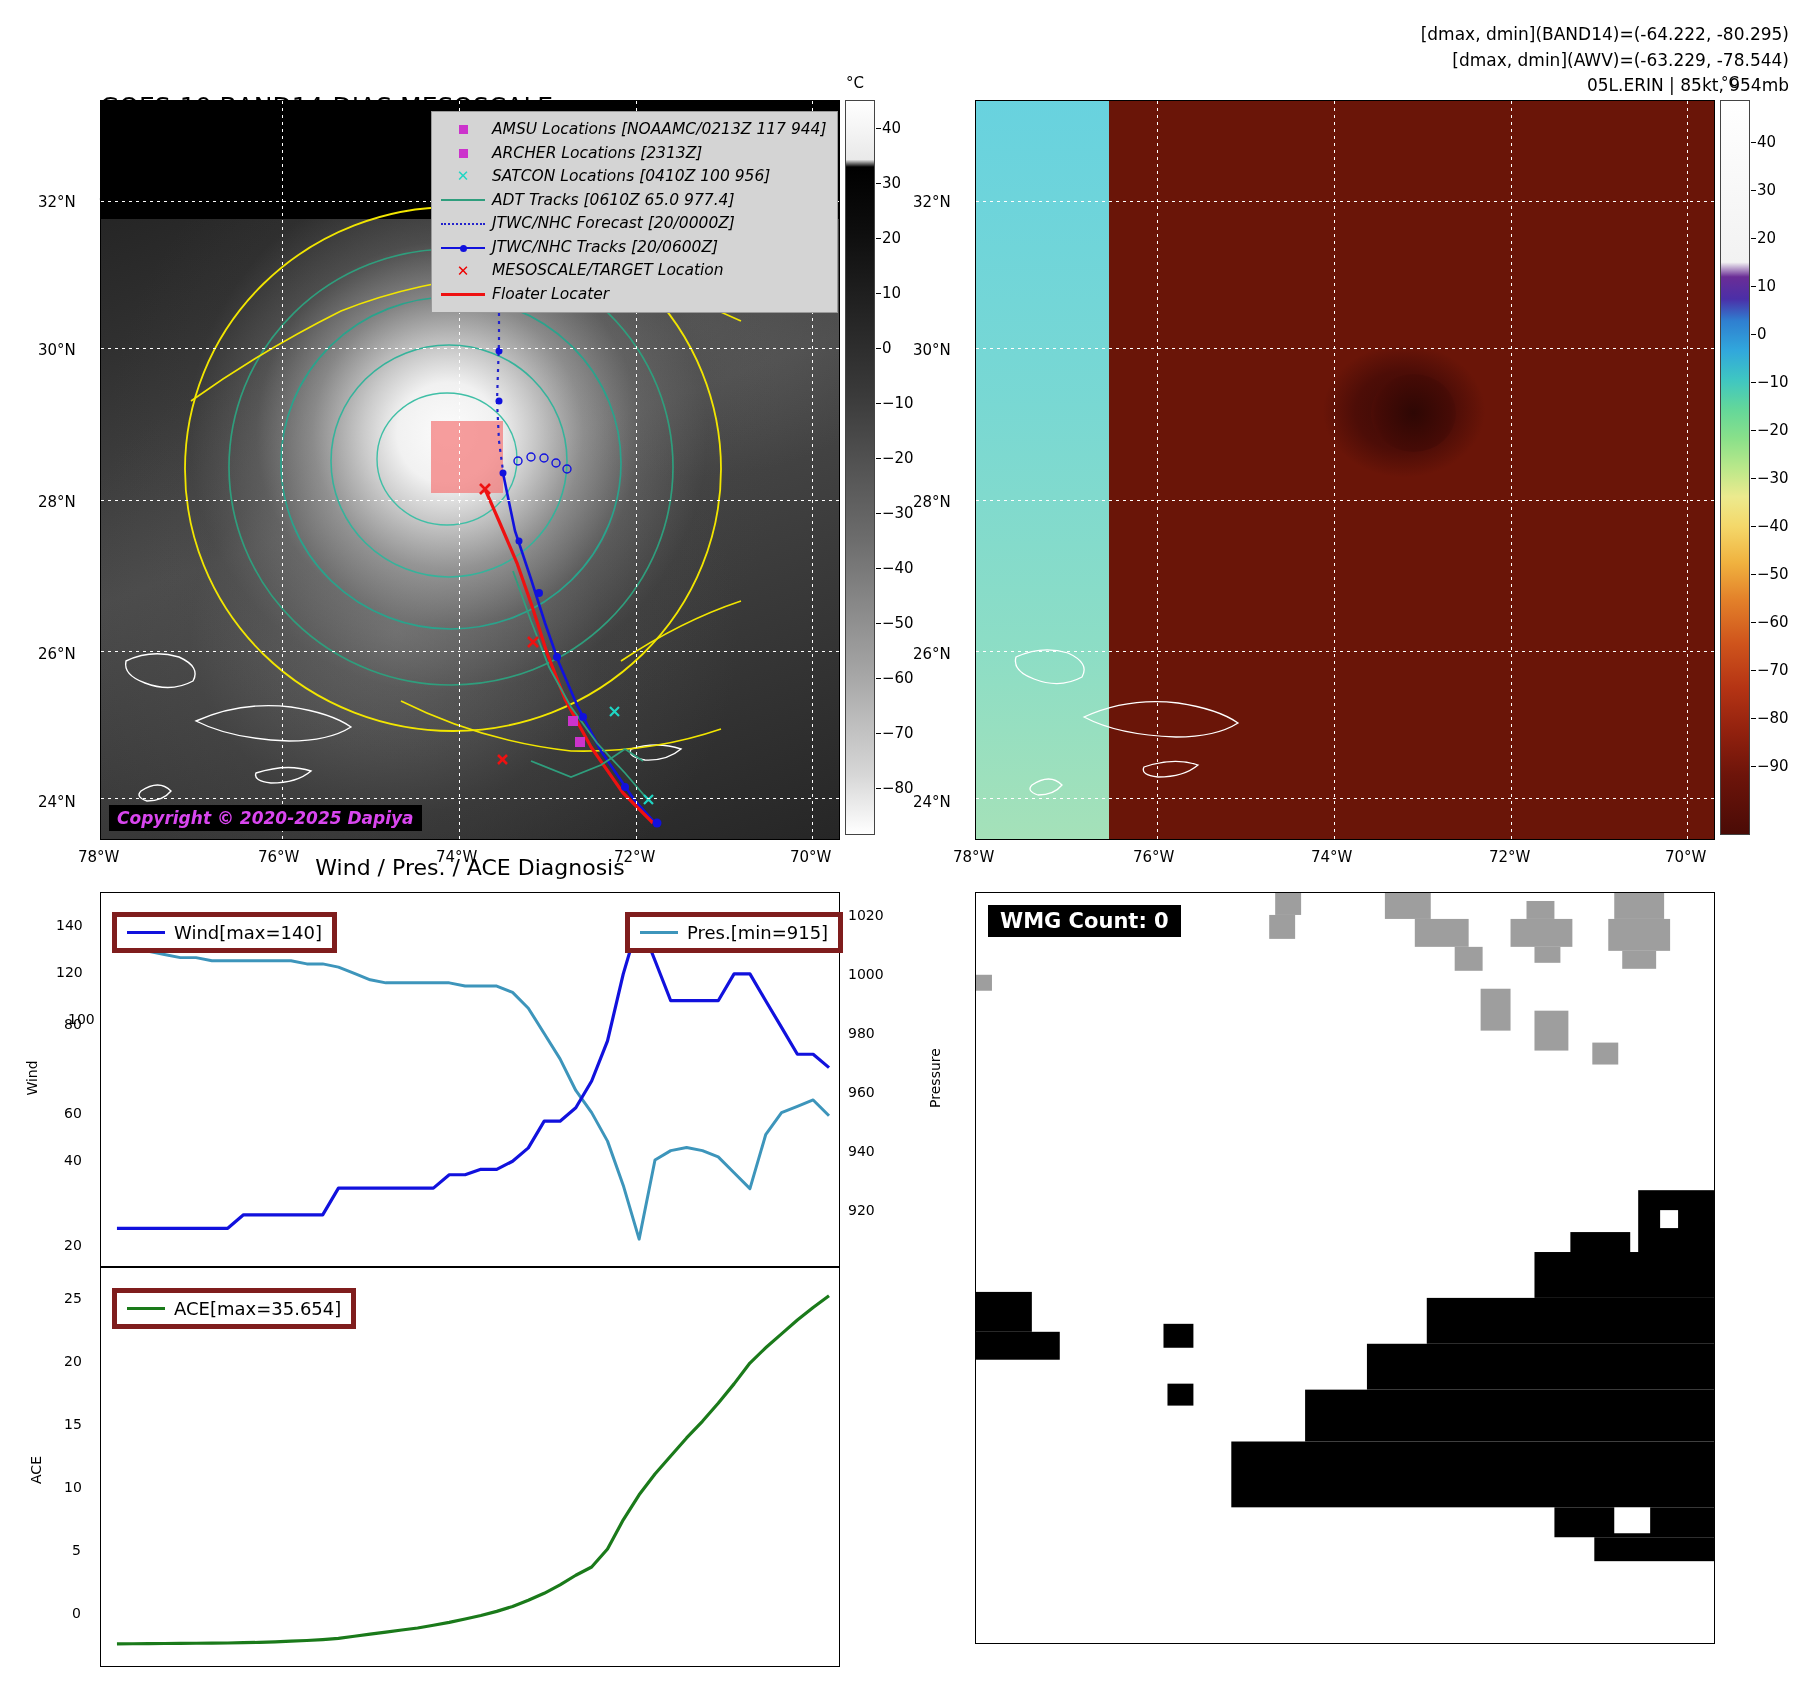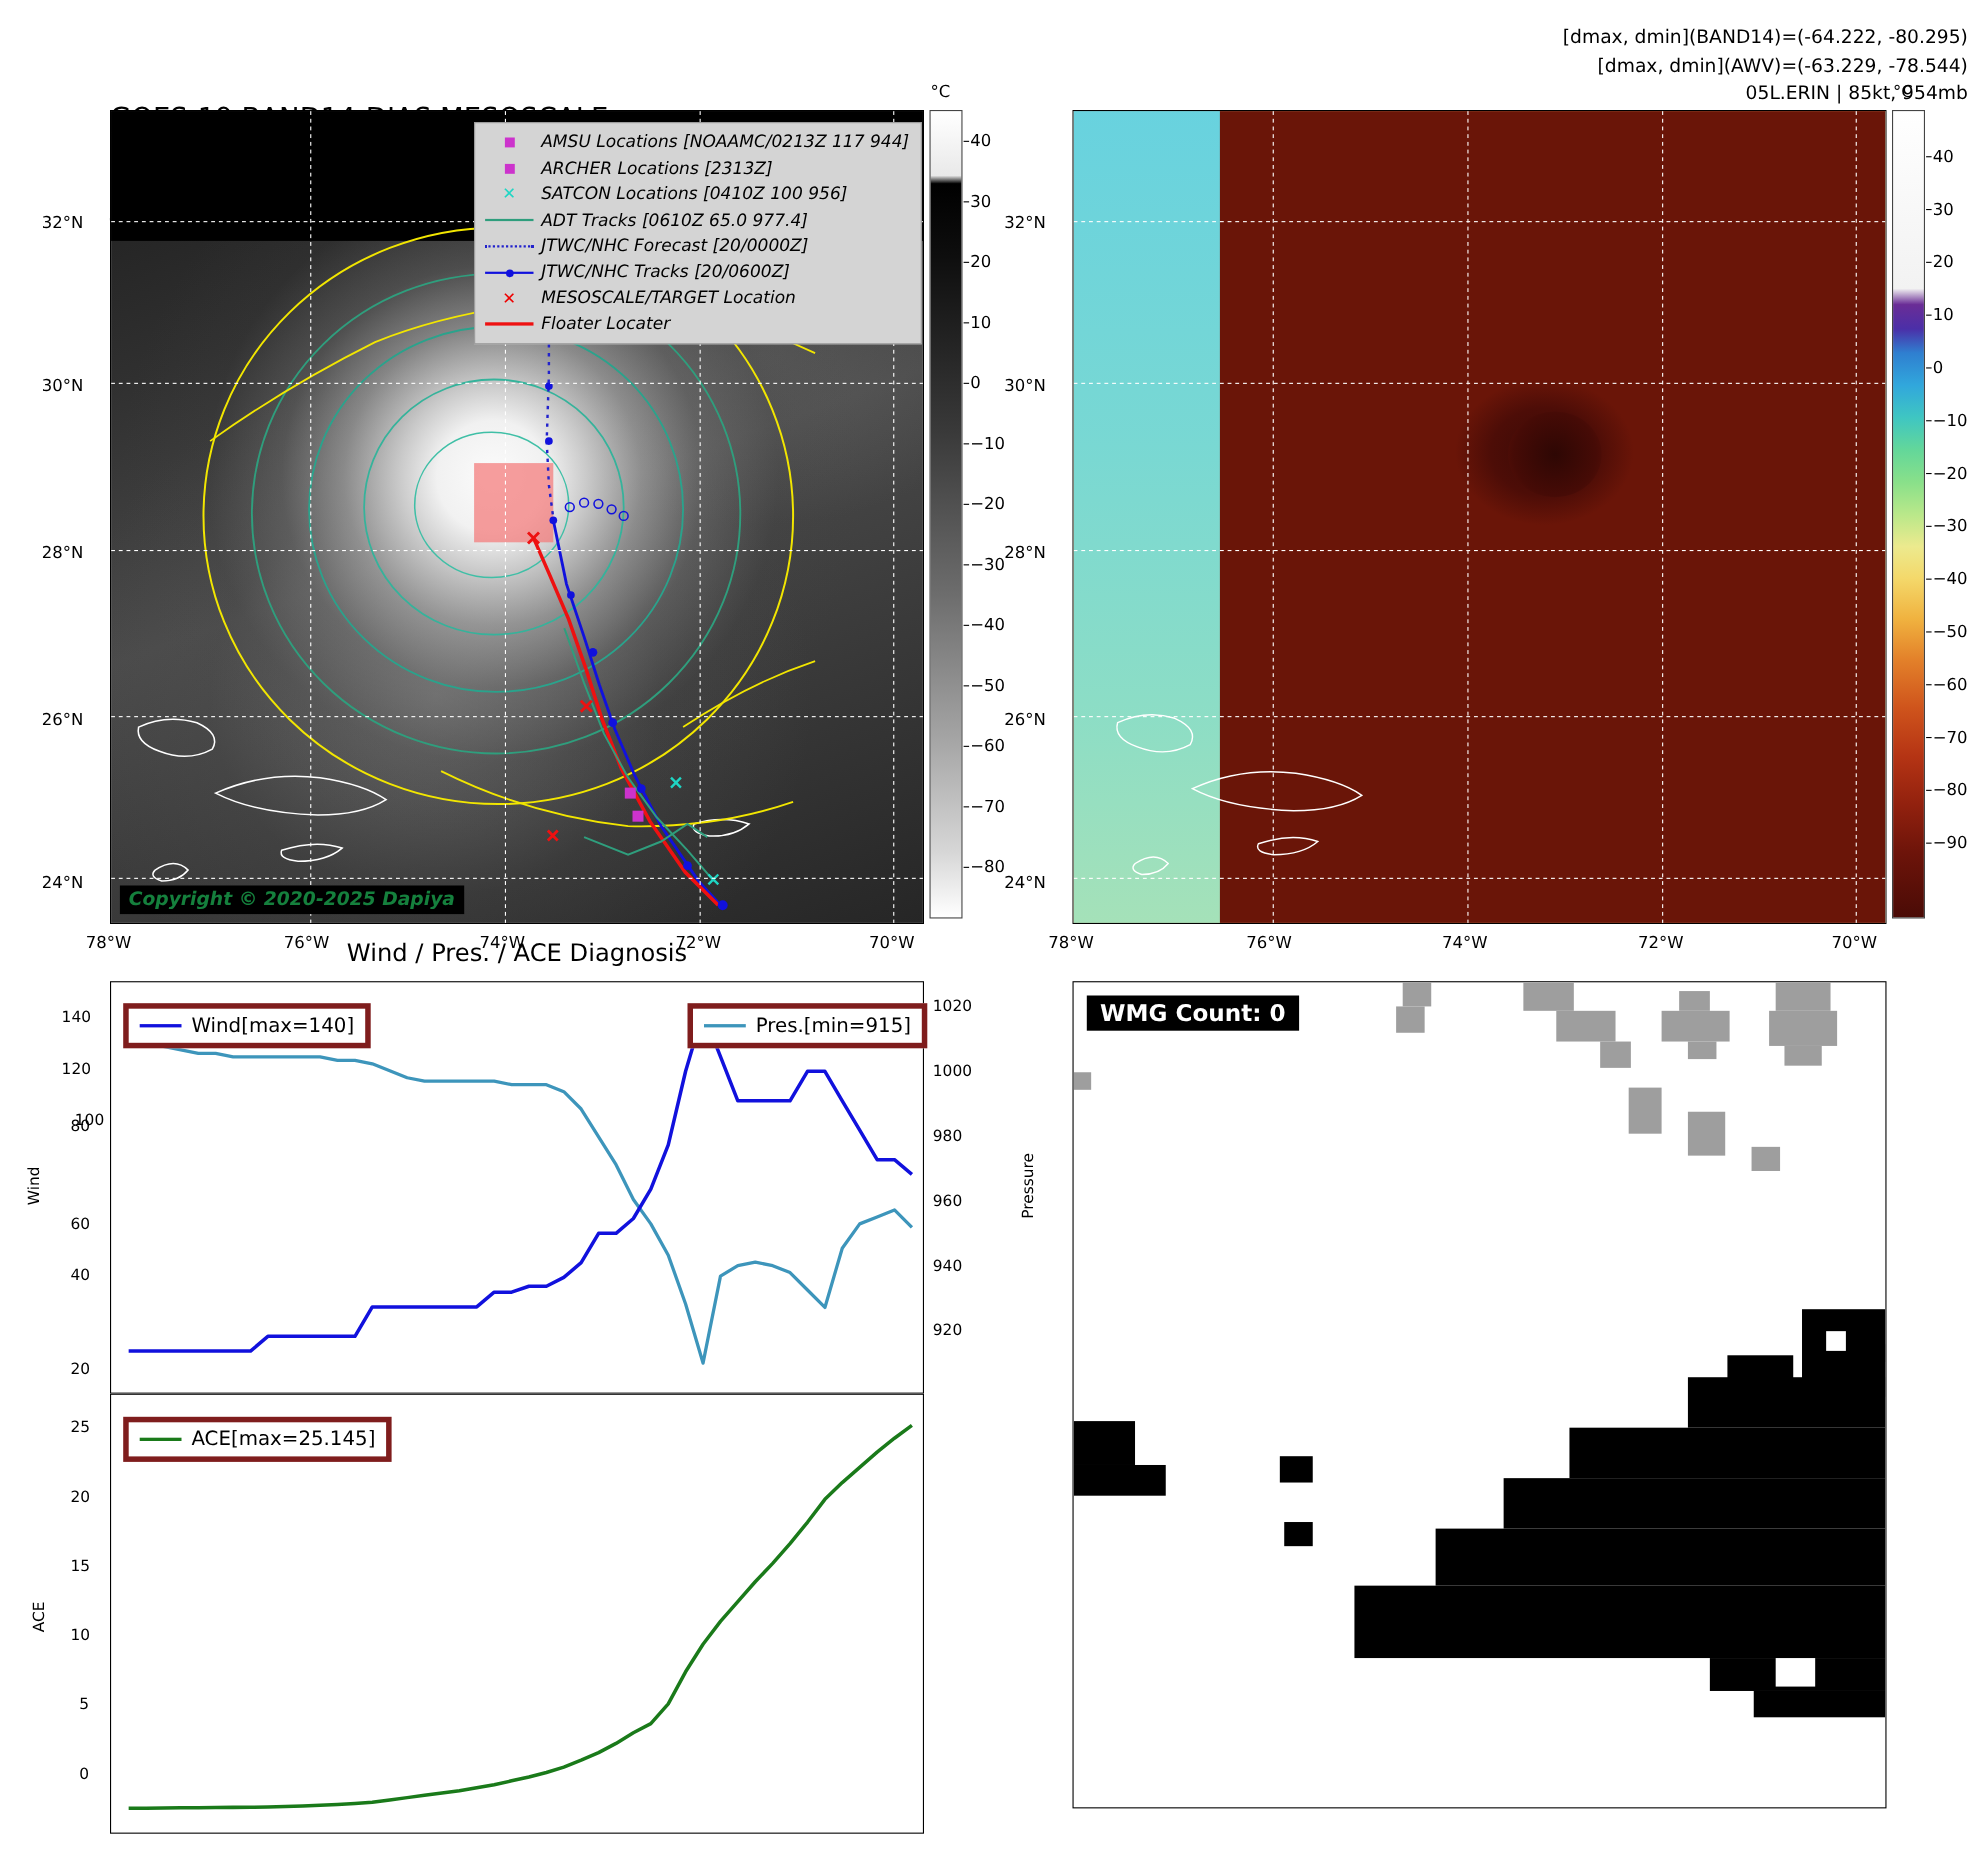--- a/index.html
+++ b/index.html
@@ -94,21 +94,21 @@
   .xmark { color: #1fd6c4; font-size: 15px; line-height: 1; font-weight: bold;}
   .xmark.red { color: #ee0000; }
   .line-s { width: 44px; height: 0; border-top: 2px solid #2f9e7d; display:inline-block; }
   .line-s.blue-dot { border-top: 2px dotted #2222cc; }
   .line-s.blue { border-top: 2.5px solid #1111dd; position: relative; }
   .line-s.blue::after{content:"";position:absolute;left:19px;top:-3.5px;width:7px;height:7px;border-radius:50%;background:#1111dd;}
   .line-s.red { border-top: 3px solid #ee1111; }
 
   #ir-copyright {
     position: absolute; left: 8px; bottom: 8px;
-    background: #000; color: #15803d;
+    background: #000; color: #d946ef;
     font-size: 17px; font-weight: bold;
     padding: 3px 8px;
   }
 
   
   #target-box {
     position:absolute; background: rgba(244,120,120,0.72);
     left: 330px; top: 320px; width: 72px; height: 72px;
   }
 
@@ -465,21 +465,21 @@
   <div class="tick-lbl" style="left:64px; top:1290px;">25</div>
   <div class="tick-lbl" style="left:64px; top:1353px;">20</div>
   <div class="tick-lbl" style="left:64px; top:1416px;">15</div>
   <div class="tick-lbl" style="left:64px; top:1479px;">10</div>
   <div class="tick-lbl" style="left:72px; top:1542px;">5</div>
   <div class="tick-lbl" style="left:72px; top:1605px;">0</div>
   <div class="ax-name" style="left:22px; top:1462px; transform:rotate(-90deg);">ACE</div>
 </div>
 <div class="legend-box" style="left:112px; top:1288px;">
   <span class="swatch" style="border-color:#1a7a1a;"></span>
-  <span>ACE[max=25.145]</span>
+  <span>ACE[max=35.654]</span>
 </div>
 
 <div class="abs panel-frame" id="panel-wmg">
   <svg class="plot-inner" viewBox="0 0 740 775" preserveAspectRatio="none">
     <g fill="#9e9e9e">
       <rect x="0" y="82" width="16" height="16"></rect>
       <rect x="300" y="-8" width="26" height="30"></rect>
       <rect x="294" y="22" width="26" height="24"></rect>
       <rect x="410" y="0" width="46" height="26"></rect>
       <rect x="440" y="26" width="54" height="28"></rect>

